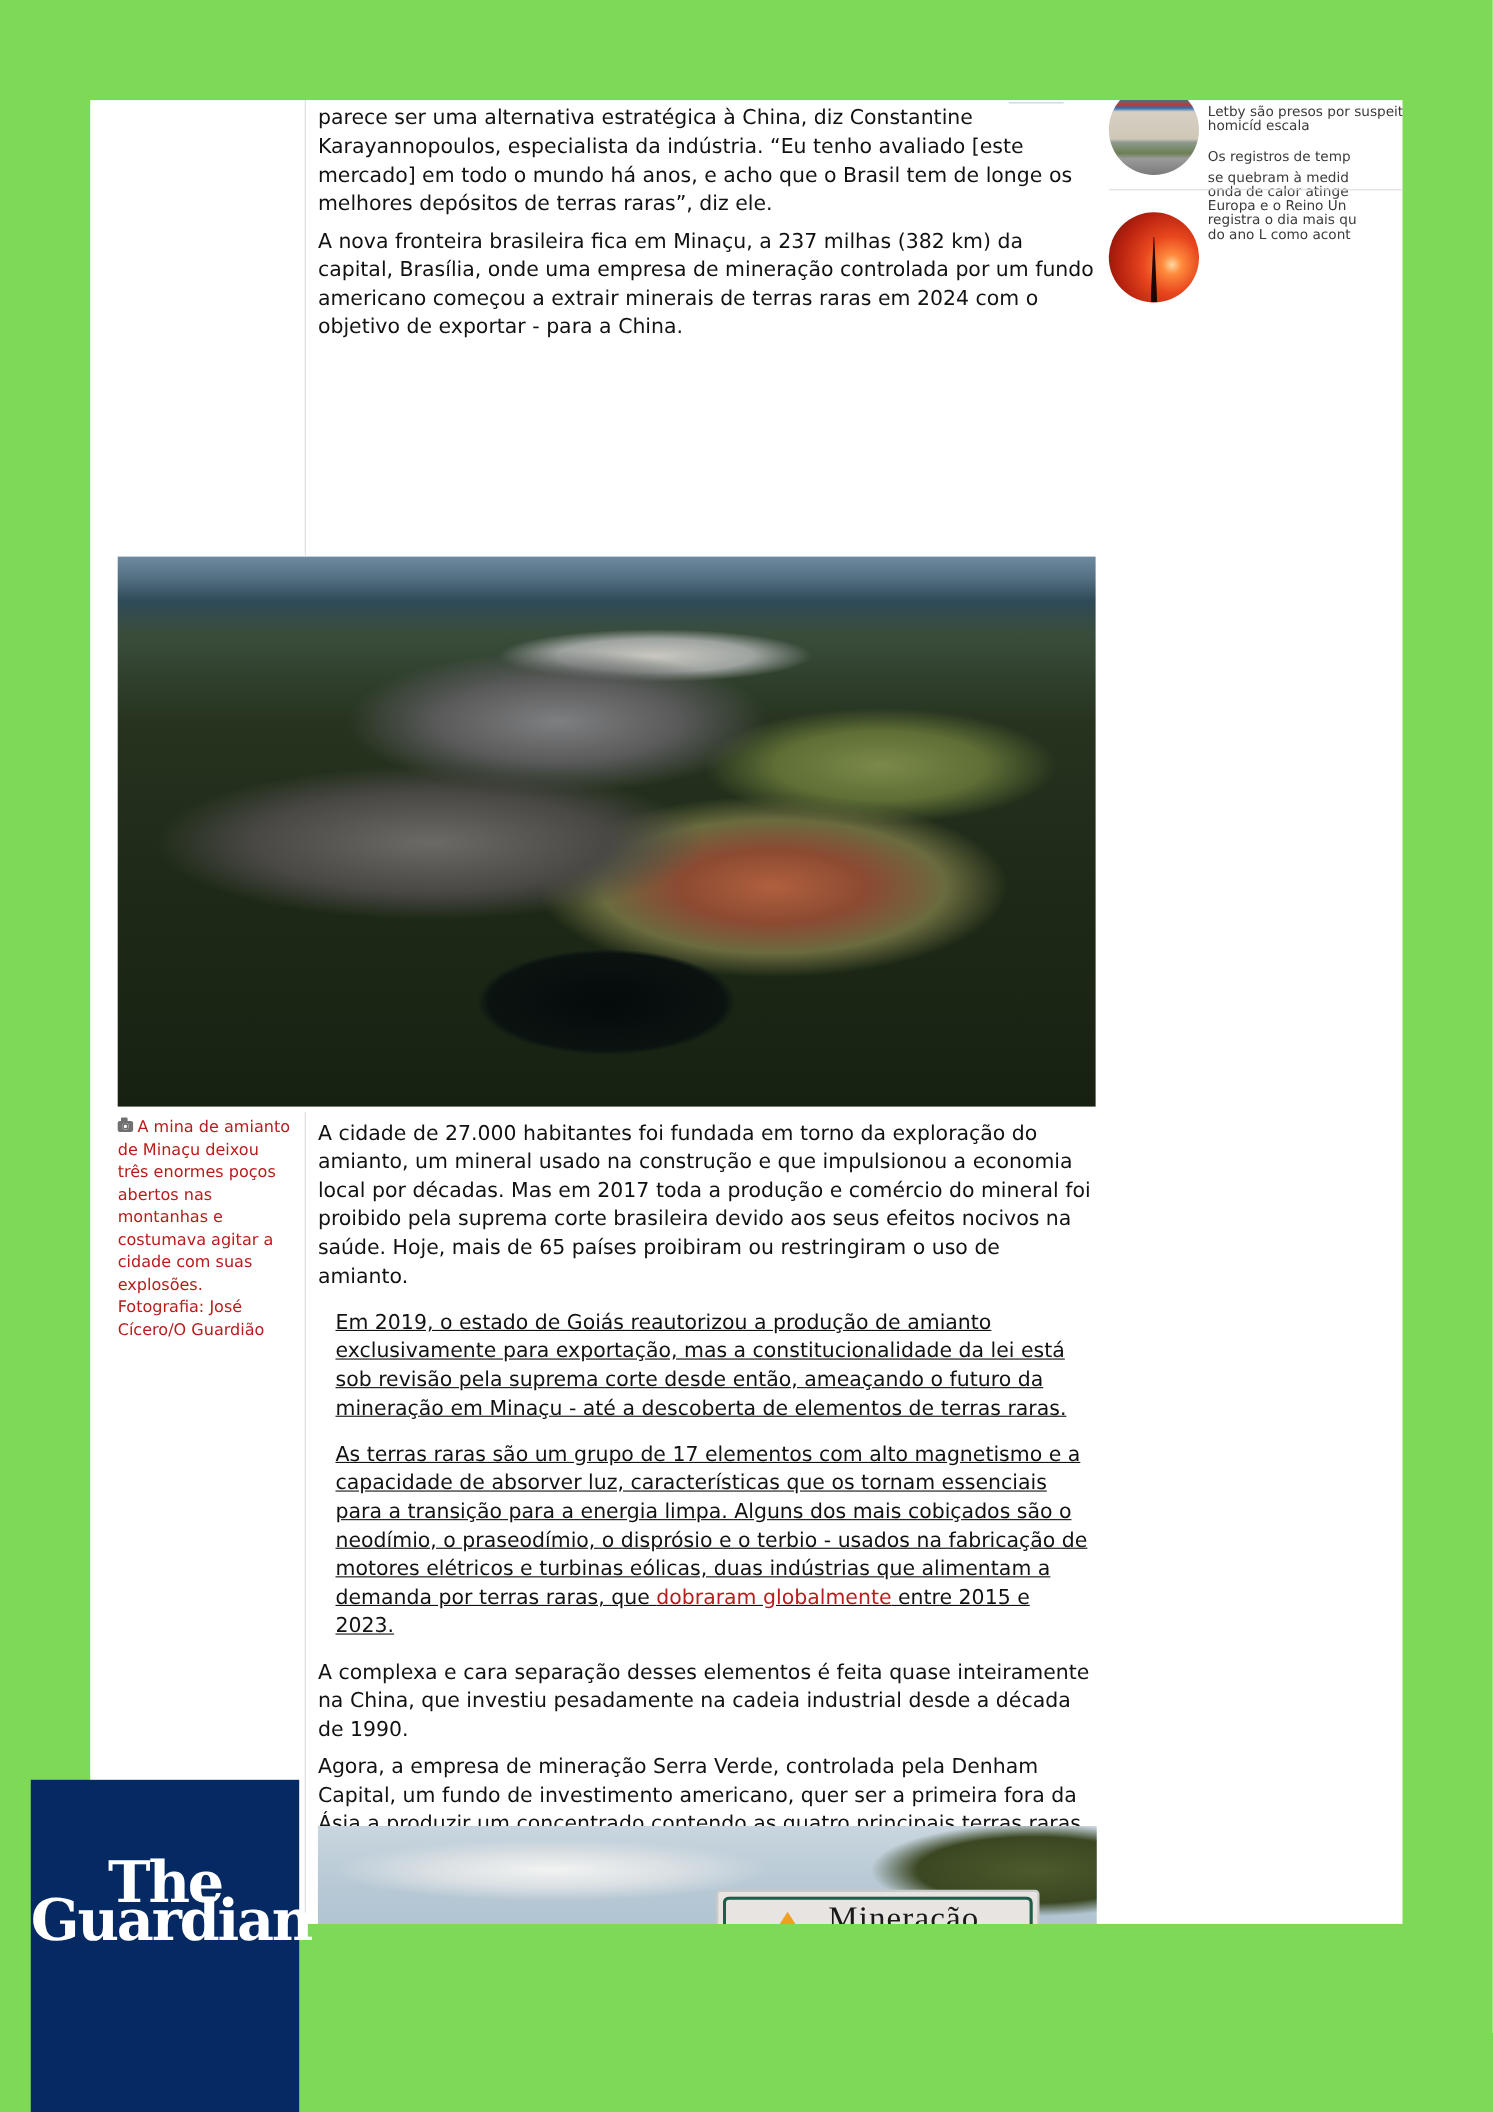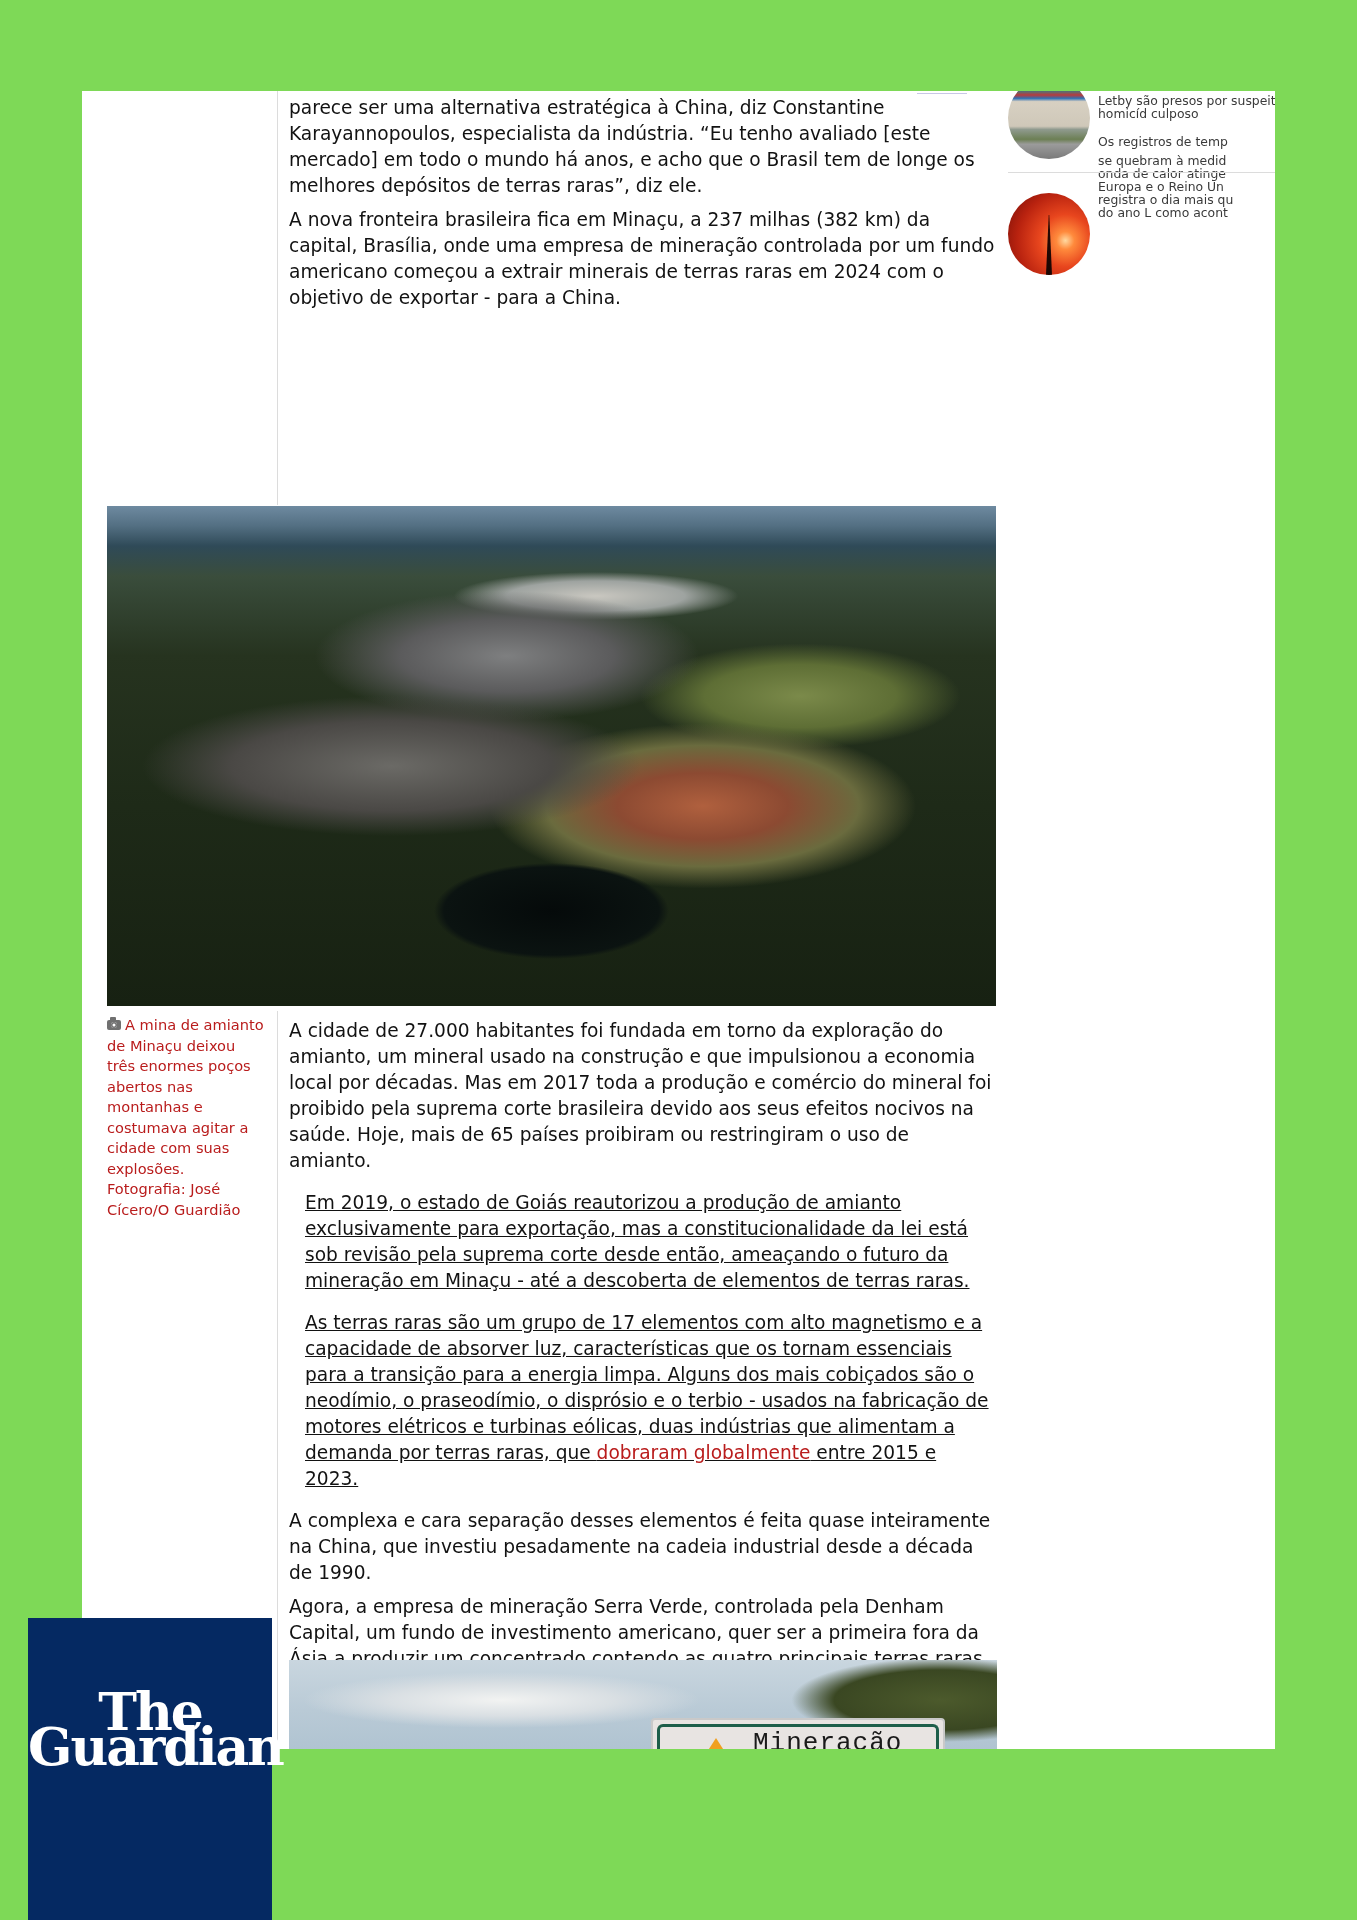--- a/index.html
+++ b/index.html
@@ -82,22 +82,22 @@
   }
   .sign {
     position: absolute; left: 362px; top: 58px; width: 290px; height: 60px;
     background: #e8e4e2; border: 2px solid #c9c9c9; border-radius: 4px;
   }
   .sign-inner {
     position: absolute; left: 4px; top: 4px; right: 4px; bottom: 0;
     border: 3px solid #1d5e4a; border-radius: 6px; border-bottom: none;
   }
   .sign-text {
-    position: absolute; left: 100px; top: 8px; font-size: 26px; color: #1a1a1a; letter-spacing: 1px;
-    font-family: Liberation Mono, monospace;
+    position: absolute; left: 100px; top: 8px; font-size: 30px; color: #1a1a1a; letter-spacing: 1px;
+    font-family: Liberation Serif, serif;
   }
   .sign-warning {
     position: absolute; left: 54px; top: 18px; width: 0; height: 0;
     border-left: 9px solid transparent; border-right: 9px solid transparent; border-bottom: 14px solid #f0a020;
   }
   .logo-block {
     position: absolute; left: 28px; top: 1618px; width: 244px; height: 302px; background: #052962;
   }
   .logo-text {
     position: absolute; left: 0; top: 76px; width: 244px; text-align: center;
@@ -115,21 +115,21 @@
 
   <div class="body-text" style="top:4px;">
     <p>parece ser uma alternativa estratégica à China, diz Constantine Karayannopoulos, especialista da indústria. “Eu tenho avaliado [este mercado] em todo o mundo há anos, e acho que o Brasil tem de longe os melhores depósitos de terras raras”, diz ele.</p>
     <p>A nova fronteira brasileira fica em Minaçu, a 237 milhas (382 km) da capital, Brasília, onde uma empresa de mineração controlada por um fundo americano começou a extrair minerais de terras raras em 2024 com o objetivo de exportar - para a China.</p>
   </div>
 
   <div class="side-item" style="top:-14px;height:90px;">
     <div class="thumb thumb-building" style="top:0;"></div>
     <div class="side-text" style="top:17px;">
       <div>Letby são presos por suspeita de</div>
-      <div>homicíd culposo</div>
+      <div>homicíd escala</div>
     </div>
   </div>
   <div class="side-item" style="top:44px;height:160px;">
     <div class="thumb thumb-sunset" style="top:58px;">
         <div class="tower"></div>
       </div>
     <div class="side-text" style="top:0;">
       <div style="margin-bottom:6px;">Os registros de temp</div>
       <div>se quebram à medid</div>
       <div>onda de calor atinge</div>

